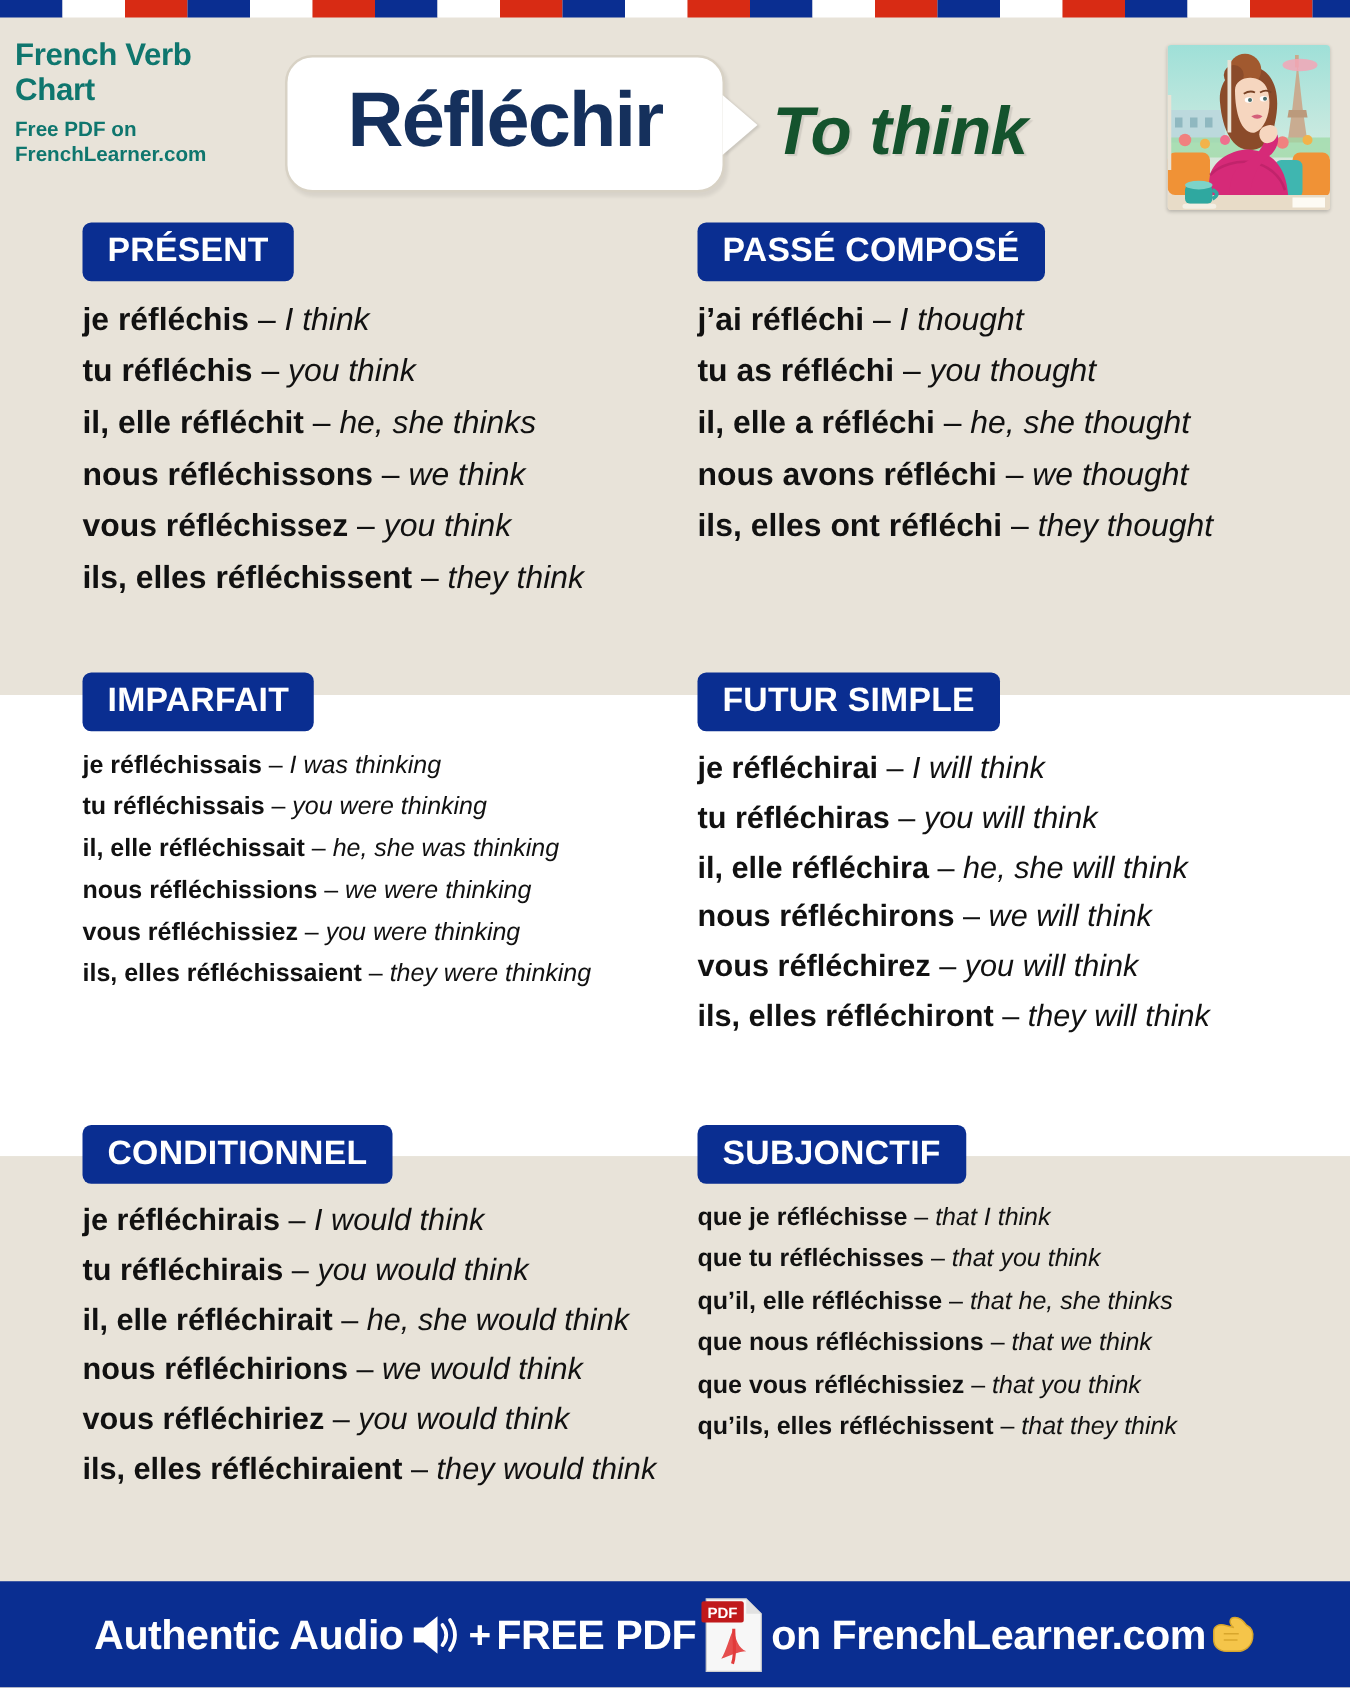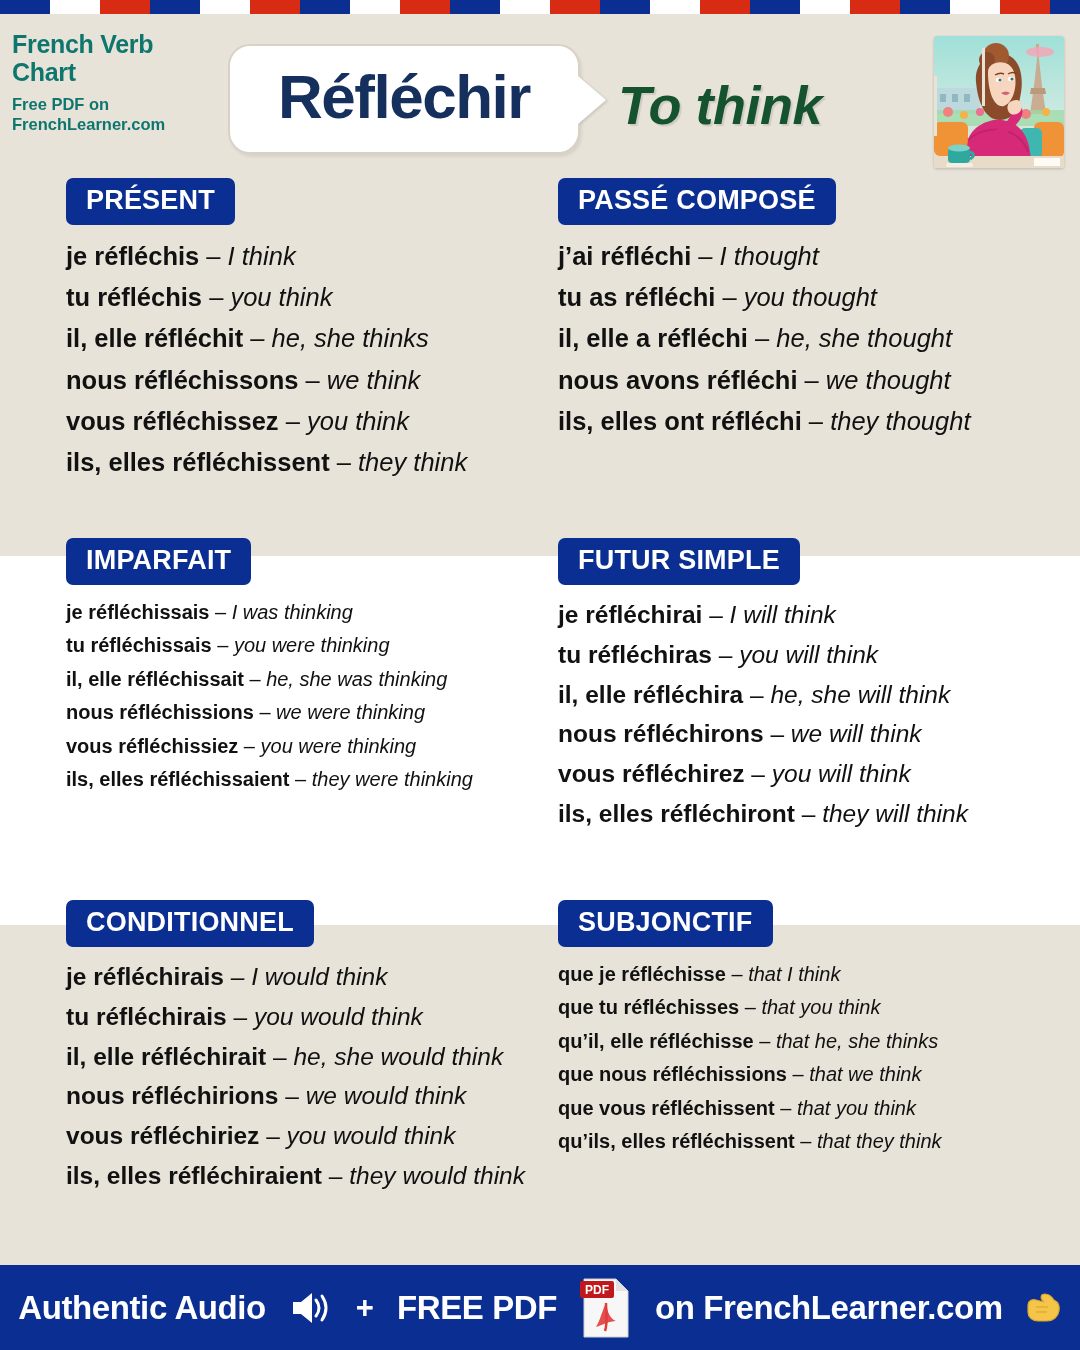--- a/index.html
+++ b/index.html
@@ -149,21 +149,21 @@
 
   
   .footer {
     position: absolute;
     left: 0; bottom: 0;
     width: 1080px; height: 85px;
     background: #0a2e91;
     display: flex;
     align-items: center;
     justify-content: center;
-    gap: 23px;
+    gap: 4px;
     z-index: 30;
   }
   .footer-text {
     color: #ffffff;
     font-size: 33px;
     font-weight: 700;
     letter-spacing: -0.4px;
     white-space: nowrap;
   }
   .footer-plus { color: #ffffff; font-size: 31px; font-weight: 700; }
@@ -324,21 +324,21 @@
         <div class="row"><span class="fr">il, elle réfléchirait</span><span class="dash"> – </span><span class="en">he, she would think</span></div>
         <div class="row"><span class="fr">nous réfléchirions</span><span class="dash"> – </span><span class="en">we would think</span></div>
         <div class="row"><span class="fr">vous réfléchiriez</span><span class="dash"> – </span><span class="en">you would think</span></div>
         <div class="row"><span class="fr">ils, elles réfléchiraient</span><span class="dash"> – </span><span class="en">they would think</span></div>
       </div></div>
     <div class="tense-block sz-3" style="left: 558px; top: 722px;"><div class="tense-head">SUBJONCTIF</div><div class="rows">
         <div class="row"><span class="fr">que je réfléchisse</span><span class="dash"> – </span><span class="en">that I think</span></div>
         <div class="row"><span class="fr">que tu réfléchisses</span><span class="dash"> – </span><span class="en">that you think</span></div>
         <div class="row"><span class="fr">qu’il, elle réfléchisse</span><span class="dash"> – </span><span class="en">that he, she thinks</span></div>
         <div class="row"><span class="fr">que nous réfléchissions</span><span class="dash"> – </span><span class="en">that we think</span></div>
-        <div class="row"><span class="fr">que vous réfléchissent</span><span class="dash"> – </span><span class="en">that you think</span></div>
+        <div class="row"><span class="fr">que vous réfléchissiez</span><span class="dash"> – </span><span class="en">that you think</span></div>
         <div class="row"><span class="fr">qu’ils, elles réfléchissent</span><span class="dash"> – </span><span class="en">that they think</span></div>
       </div></div>
   </div>
 
 <div class="footer">
   <span class="footer-text">Authentic Audio</span>
 
   <span class="speaker-icon">
     <svg width="44" height="38" viewBox="0 0 44 38" xmlns="http://www.w3.org/2000/svg">
       <path d="M4 13 H12 L23 4 V34 L12 25 H4 Z" fill="#ffffff"></path>

